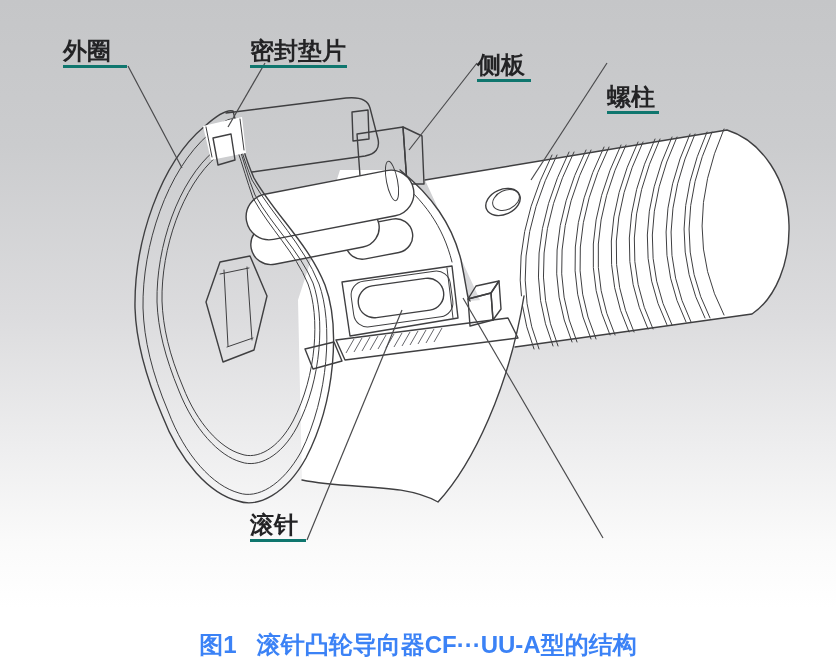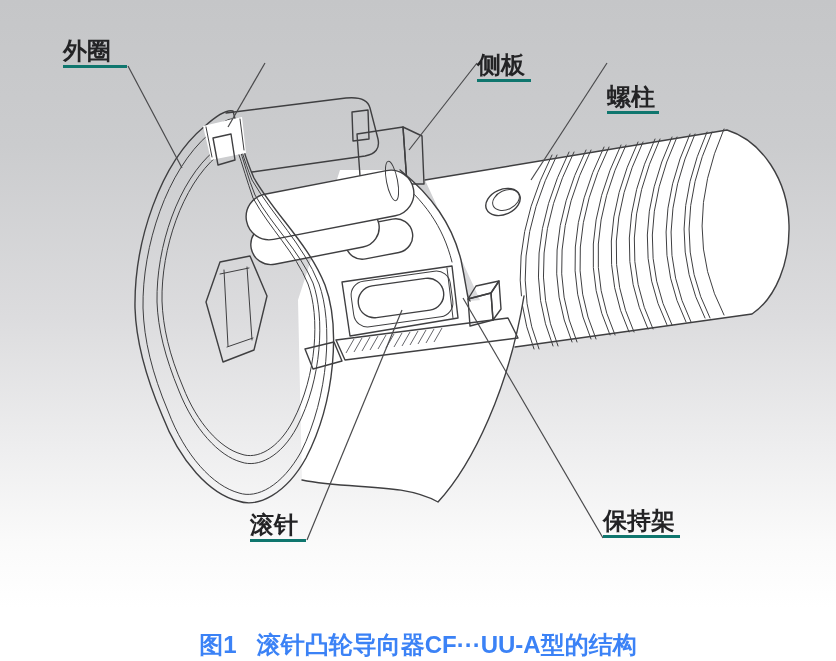--- a/index.html
+++ b/index.html
@@ -119,22 +119,22 @@
     <line x1="128" y1="66" x2="182" y2="168"></line>
     <line x1="265" y1="63" x2="228" y2="127"></line>
     <line x1="477" y1="63" x2="409" y2="150"></line>
     <line x1="607" y1="63" x2="531" y2="180"></line>
     <line x1="307" y1="540" x2="402" y2="310"></line>
     <line x1="603" y1="538" x2="463" y2="298"></line>
   </g>
 </svg>
 
 <div class="part-label" style="left:63px;top:38px;width:64px;">外圈</div>
+<div class="part-label" style="left:250px;top:38px;width:97px;">密封垫片</div>
 <div class="part-label" style="left:477px;top:52px;width:54px;">侧板</div>
 <div class="part-label" style="left:607px;top:38px;width:52px;margin-top:46px;">螺柱</div>
 <div class="part-label" style="left:250px;top:512px;width:56px;">滚针</div>
-<div class="part-label" style="left:603px;top:508px;width:77px;">保持架</div>
 
 <div class="caption">
   <span class="cap-num">图1</span><span>滚针凸轮导向器CF···UU-A型的结构</span>
 </div>
 
 </div>
 
 </body></html>

